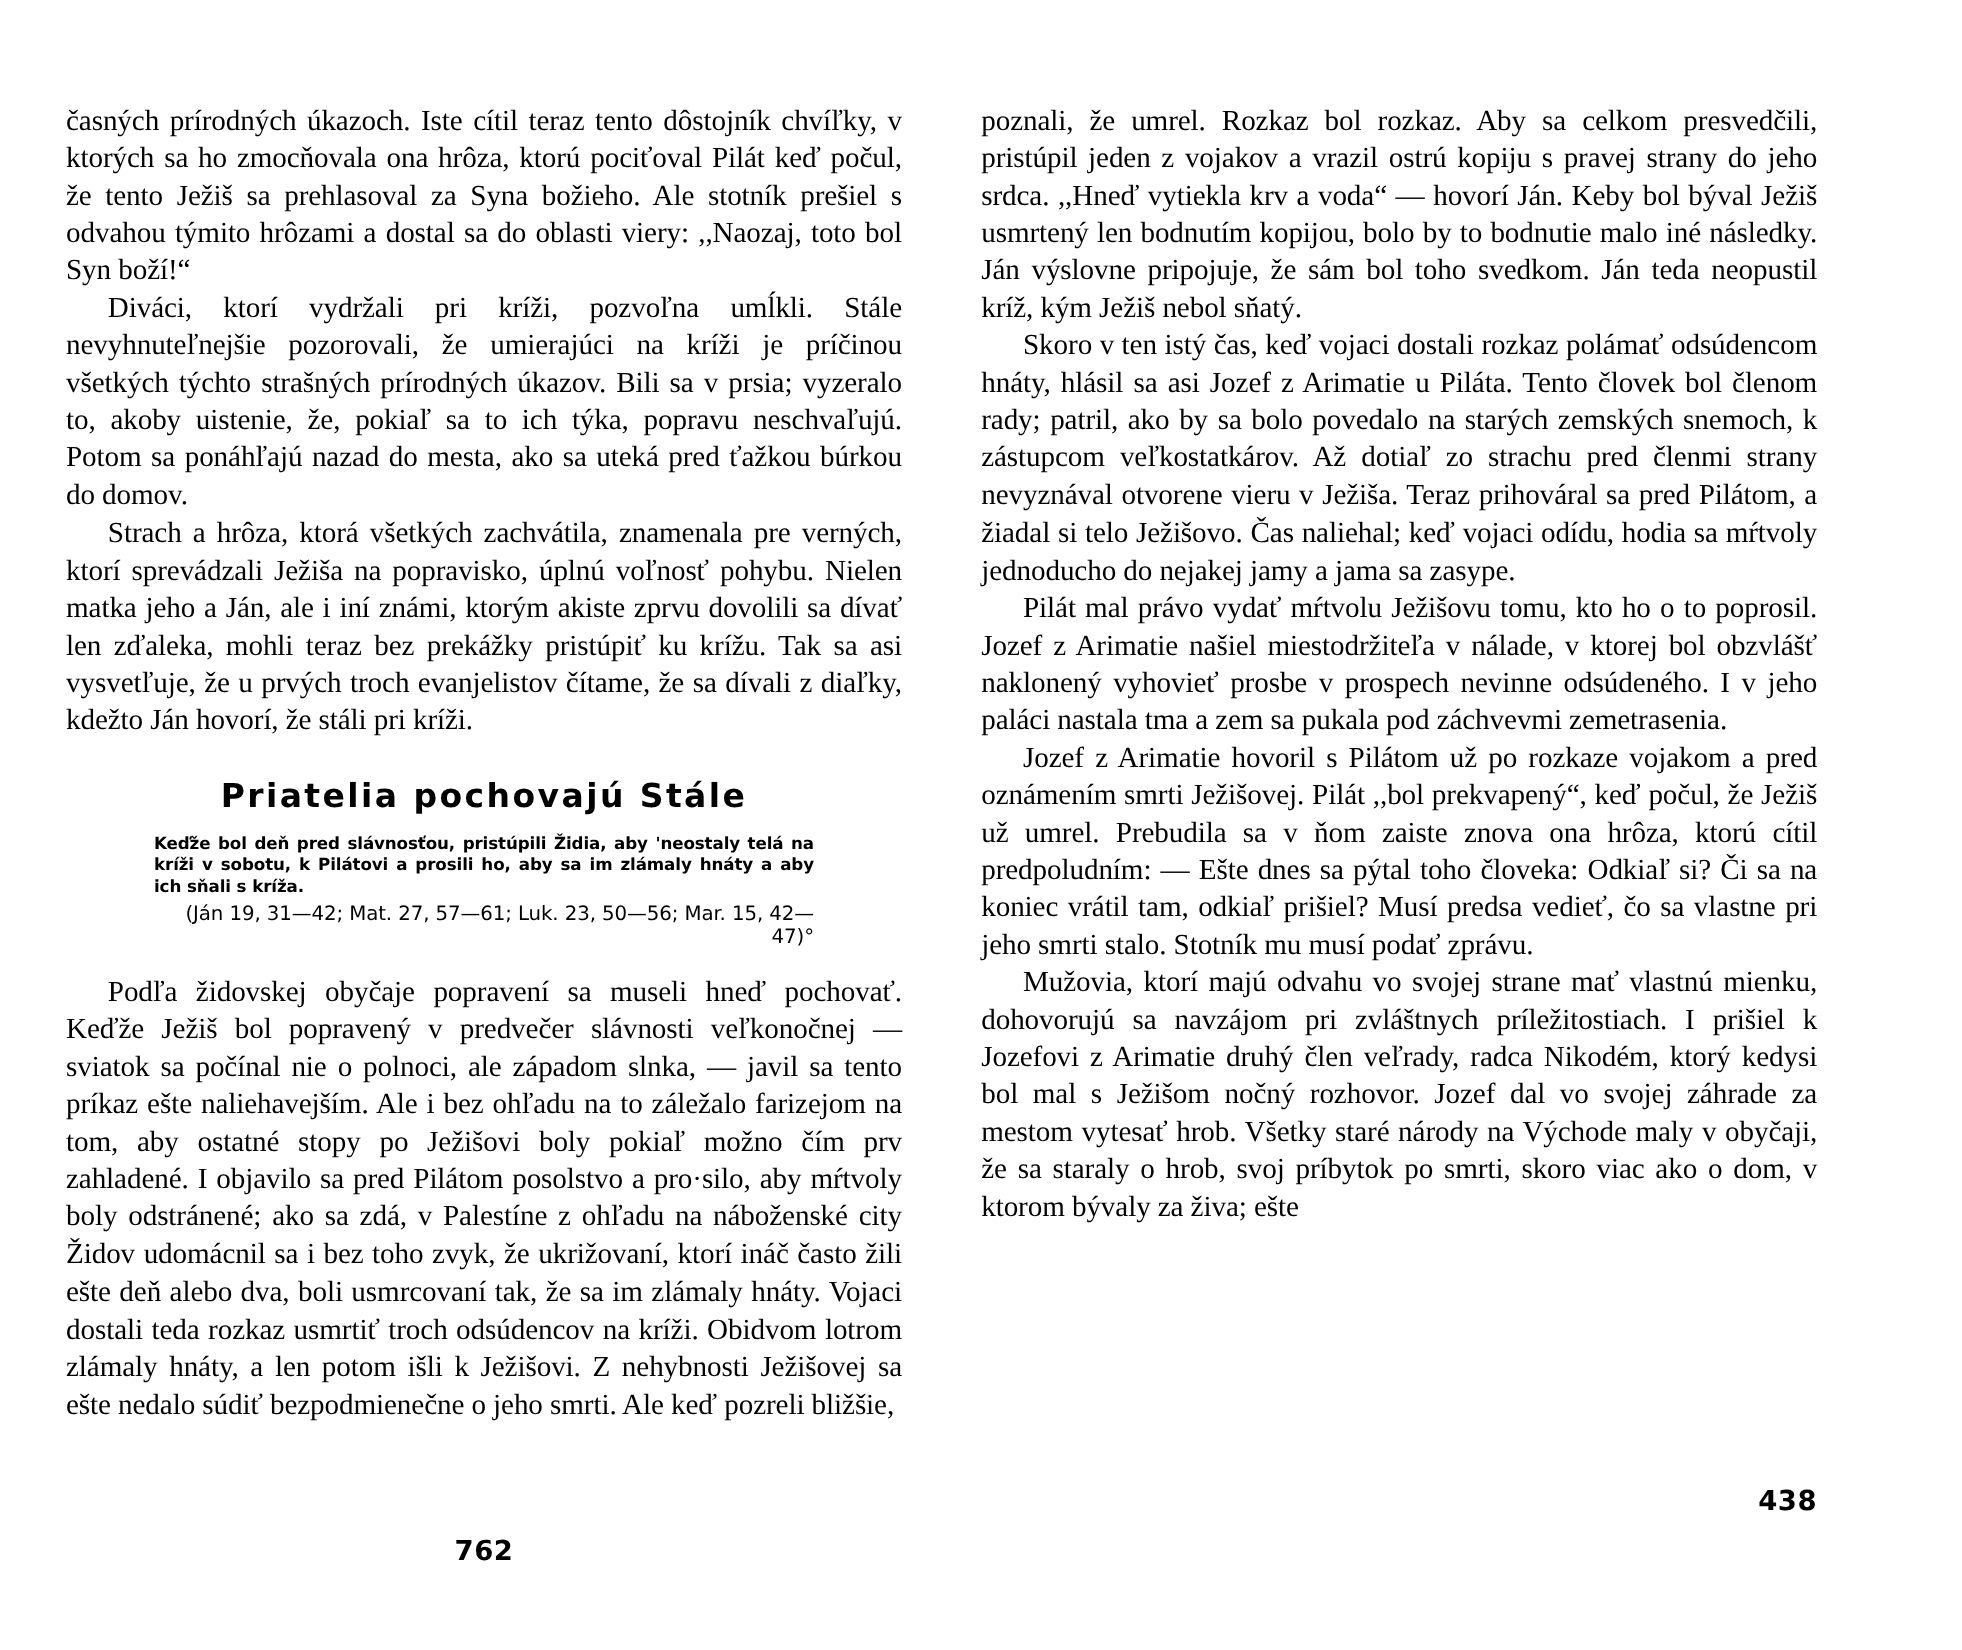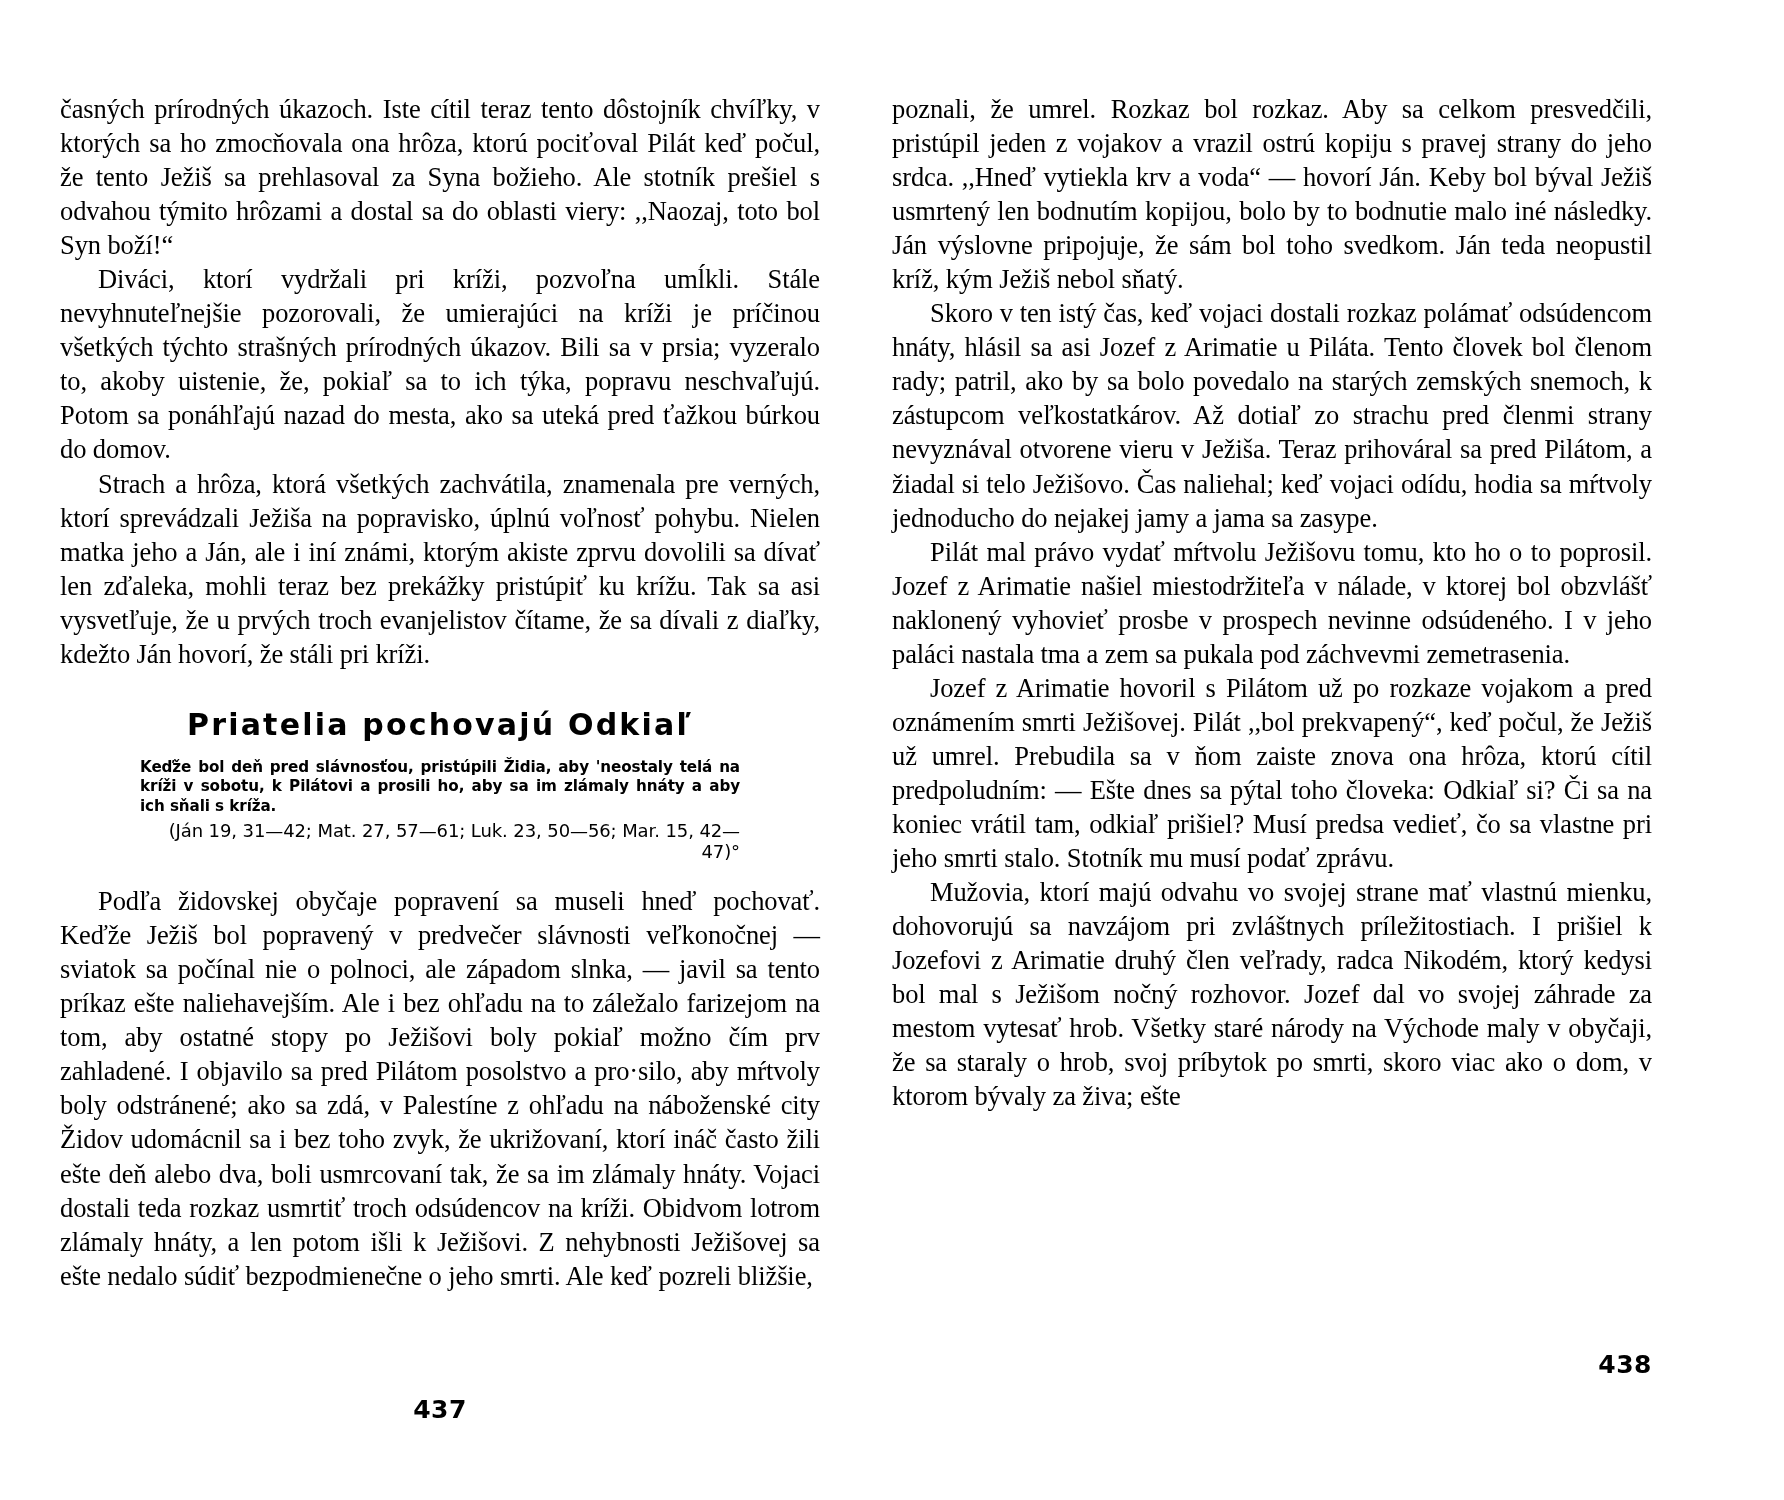--- a/index.html
+++ b/index.html
@@ -103,33 +103,33 @@
 <body>
 
 <div class="page">
   <div class="columns">
 
     <div class="col left">
       <p class="body noindent">časných prírodných úkazoch. Iste cítil teraz tento dôstojník chvíľky, v ktorých sa ho zmocňovala ona hrôza, ktorú pociťoval Pilát keď počul, že tento Ježiš sa prehlasoval za Syna božieho. Ale stotník prešiel s odvahou týmito hrôzami a dostal sa do oblasti viery: ,,Naozaj, toto bol Syn boží!“</p>
       <p class="body">Diváci, ktorí vydržali pri kríži, pozvoľna umĺkli. Stále nevyhnuteľnejšie pozorovali, že umierajúci na kríži je príčinou všetkých týchto strašných prírodných úkazov. Bili sa v prsia; vyzeralo to, akoby uistenie, že, pokiaľ sa to ich týka, popravu neschvaľujú. Potom sa ponáhľajú nazad do mesta, ako sa uteká pred ťažkou búrkou do domov.</p>
       <p class="body">Strach a hrôza, ktorá všetkých zachvátila, znamenala pre verných, ktorí sprevádzali Ježiša na popravisko, úplnú voľnosť pohybu. Nielen matka jeho a Ján, ale i iní známi, ktorým akiste zprvu dovolili sa dívať len zďaleka, mohli teraz bez prekážky pristúpiť ku krížu. Tak sa asi vysvetľuje, že u prvých troch evanjelistov čítame, že sa dívali z diaľky, kdežto Ján hovorí, že stáli pri kríži.</p>
 
-      <h2 class="section-title">Priatelia pochovajú Odkiaľ</h2>
+      <h2 class="section-title">Priatelia pochovajú Stále</h2>
 
       <div class="scripture">Keďže bol deň pred slávnosťou, pristúpili Židia, aby 'neostaly telá na kríži v sobotu, k Pilátovi a prosili ho, aby sa im zlámaly hnáty a aby ich sňali s kríža.</div>
       <div class="scripture-ref">(Ján 19, 31—42; Mat. 27, 57—61; Luk. 23, 50—56; Mar. 15, 42—47)°</div>
 
       <p class="body">Podľa židovskej obyčaje popravení sa museli hneď pochovať. Keďže Ježiš bol popravený v predvečer slávnosti veľkonočnej — sviatok sa počínal nie o polnoci, ale západom slnka, — javil sa tento príkaz ešte naliehavejším. Ale i bez ohľadu na to záležalo farizejom na tom, aby ostatné stopy po Ježišovi boly pokiaľ možno čím prv zahladené. I objavilo sa pred Pilátom posolstvo a pro·silo, aby mŕtvoly boly odstránené; ako sa zdá, v Palestíne z ohľadu na náboženské city Židov udomácnil sa i bez toho zvyk, že ukrižovaní, ktorí ináč často žili ešte deň alebo dva, boli usmrcovaní tak, že sa im zlámaly hnáty. Vojaci dostali teda rozkaz usmrtiť troch odsúdencov na kríži. Obidvom lotrom zlámaly hnáty, a len potom išli k Ježišovi. Z nehybnosti Ježišovej sa ešte nedalo súdiť bezpodmienečne o jeho smrti. Ale keď pozreli bližšie,</p>
     </div>
 
     <div class="col right">
       <p class="body noindent">poznali, že umrel. Rozkaz bol rozkaz. Aby sa celkom presvedčili, pristúpil jeden z vojakov a vrazil ostrú kopiju s pravej strany do jeho srdca. ,,Hneď vytiekla krv a voda“ — hovorí Ján. Keby bol býval Ježiš usmrtený len bodnutím kopijou, bolo by to bodnutie malo iné následky. Ján výslovne pripojuje, že sám bol toho svedkom. Ján teda neopustil kríž, kým Ježiš nebol sňatý.</p>
       <p class="body">Skoro v ten istý čas, keď vojaci dostali rozkaz polámať odsúdencom hnáty, hlásil sa asi Jozef z Arimatie u Piláta. Tento človek bol členom rady; patril, ako by sa bolo povedalo na starých zemských snemoch, k zástupcom veľkostatkárov. Až dotiaľ zo strachu pred členmi strany nevyznával otvorene vieru v Ježiša. Teraz prihováral sa pred Pilátom, a žiadal si telo Ježišovo. Čas naliehal; keď vojaci odídu, hodia sa mŕtvoly jednoducho do nejakej jamy a jama sa zasype.</p>
       <p class="body">Pilát mal právo vydať mŕtvolu Ježišovu tomu, kto ho o to poprosil. Jozef z Arimatie našiel miestodržiteľa v nálade, v ktorej bol obzvlášť naklonený vyhovieť prosbe v prospech nevinne odsúdeného. I v jeho paláci nastala tma a zem sa pukala pod záchvevmi zemetrasenia.</p>
       <p class="body">Jozef z Arimatie hovoril s Pilátom už po rozkaze vojakom a pred oznámením smrti Ježišovej. Pilát ,,bol prekvapený“, keď počul, že Ježiš už umrel. Prebudila sa v ňom zaiste znova ona hrôza, ktorú cítil predpoludním: — Ešte dnes sa pýtal toho človeka: Odkiaľ si? Či sa na koniec vrátil tam, odkiaľ prišiel? Musí predsa vedieť, čo sa vlastne pri jeho smrti stalo. Stotník mu musí podať zprávu.</p>
       <p class="body">Mužovia, ktorí majú odvahu vo svojej strane mať vlastnú mienku, dohovorujú sa navzájom pri zvláštnych príležitostiach. I prišiel k Jozefovi z Arimatie druhý člen veľrady, radca Nikodém, ktorý kedysi bol mal s Ježišom nočný rozhovor. Jozef dal vo svojej záhrade za mestom vytesať hrob. Všetky staré národy na Východe maly v obyčaji, že sa staraly o hrob, svoj príbytok po smrti, skoro viac ako o dom, v ktorom bývaly za živa; ešte</p>
     </div>
 
   </div>
 
-  <div class="page-number left-num">437</div>
+  <div class="page-number left-num">762</div>
   <div class="page-number right-num">438</div>
 </div>
 
 </body></html>

